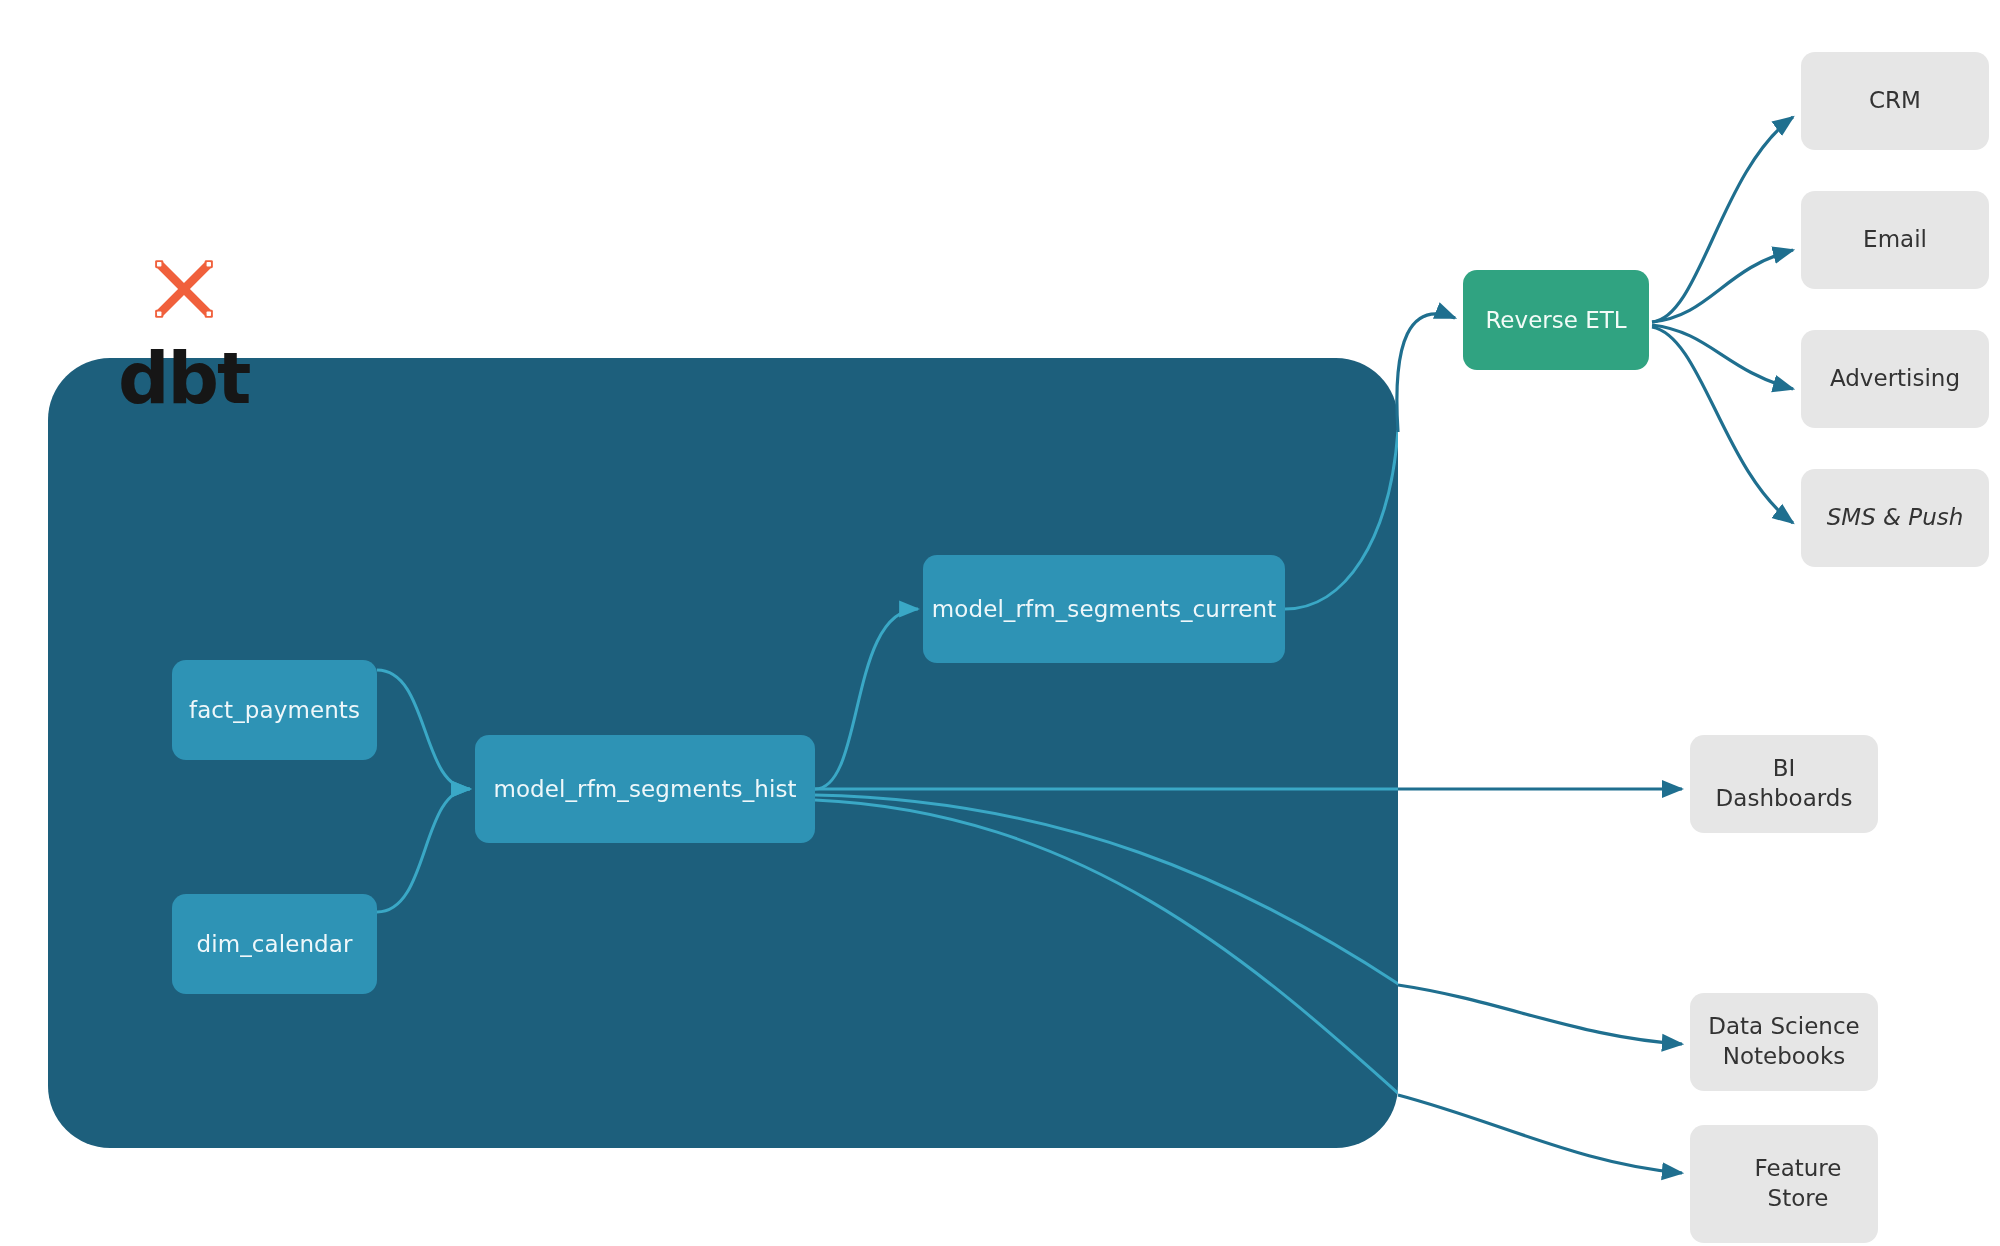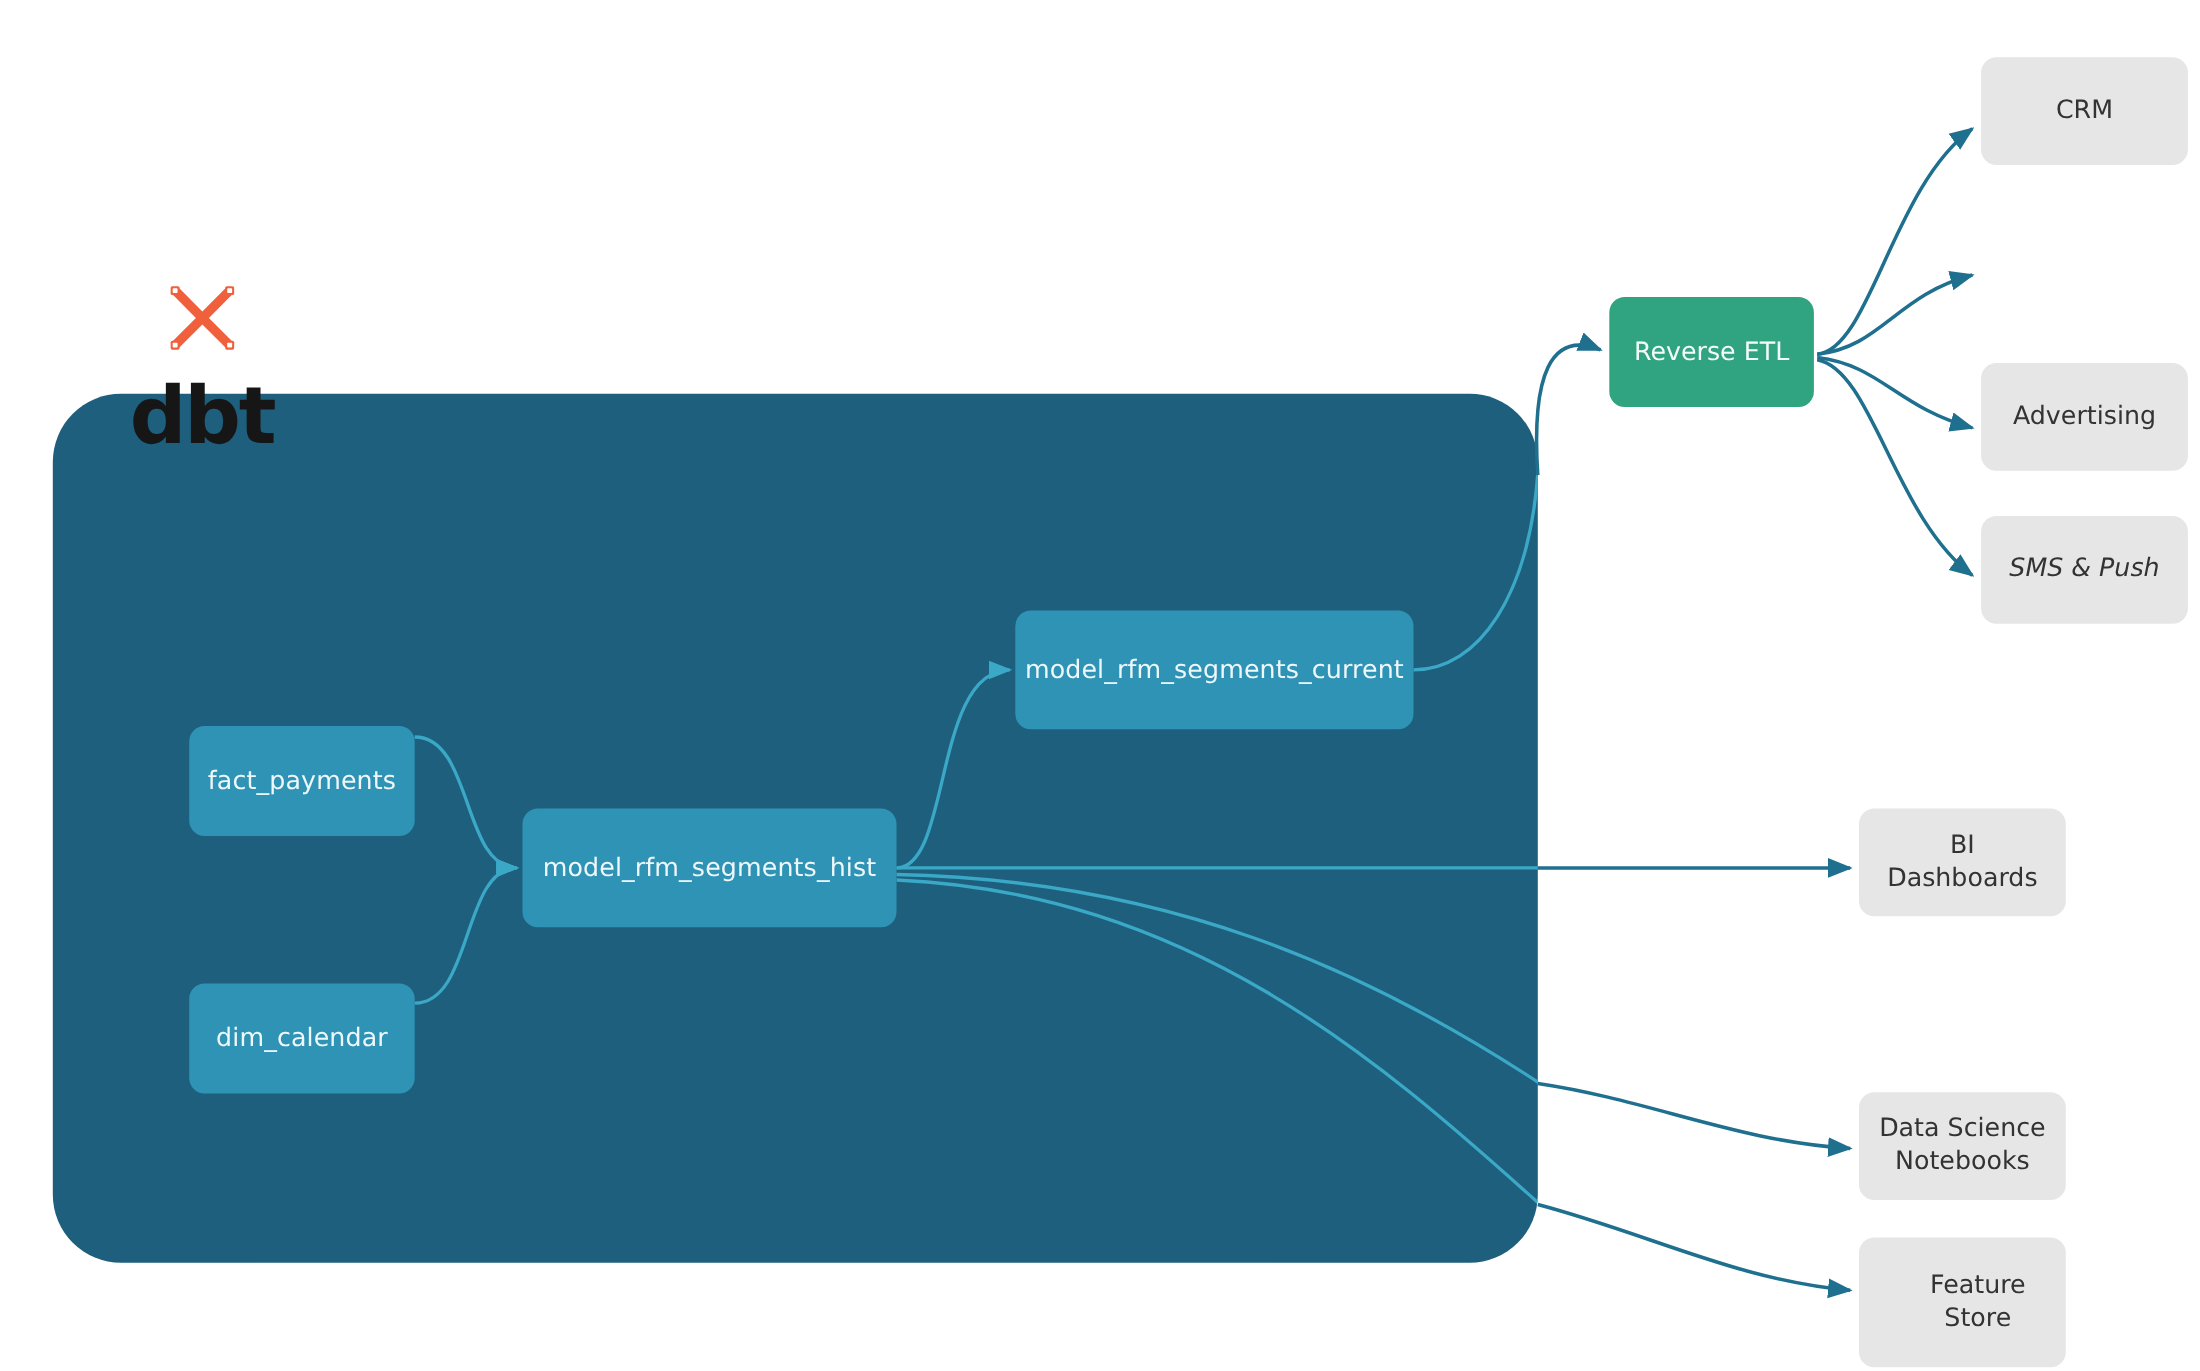--- a/index.html
+++ b/index.html
@@ -204,20 +204,21 @@
   <div class="model-node node-dim-calendar">dim_calendar</div>
 
   <div class="model-node node-hist">model_rfm_segments_hist</div>
 
   <div class="model-node node-current">model_rfm_segments_current</div>
 
   <div class="etl-node">Reverse ETL</div>
 
   <div class="dest-node dest-crm">CRM</div>
 
+  <div class="dest-node dest-email">Email</div>
 
   <div class="dest-node dest-ads">Advertising</div>
 
   <div class="dest-node dest-sms">SMS &amp; Push</div>
 
   <div class="dest-node dest-bi">BI Dashboards</div>
 
   <div class="dest-node dest-ds">Data Science<br>Notebooks</div>
 
   <div class="dest-node dest-fs">Feature Store</div>

